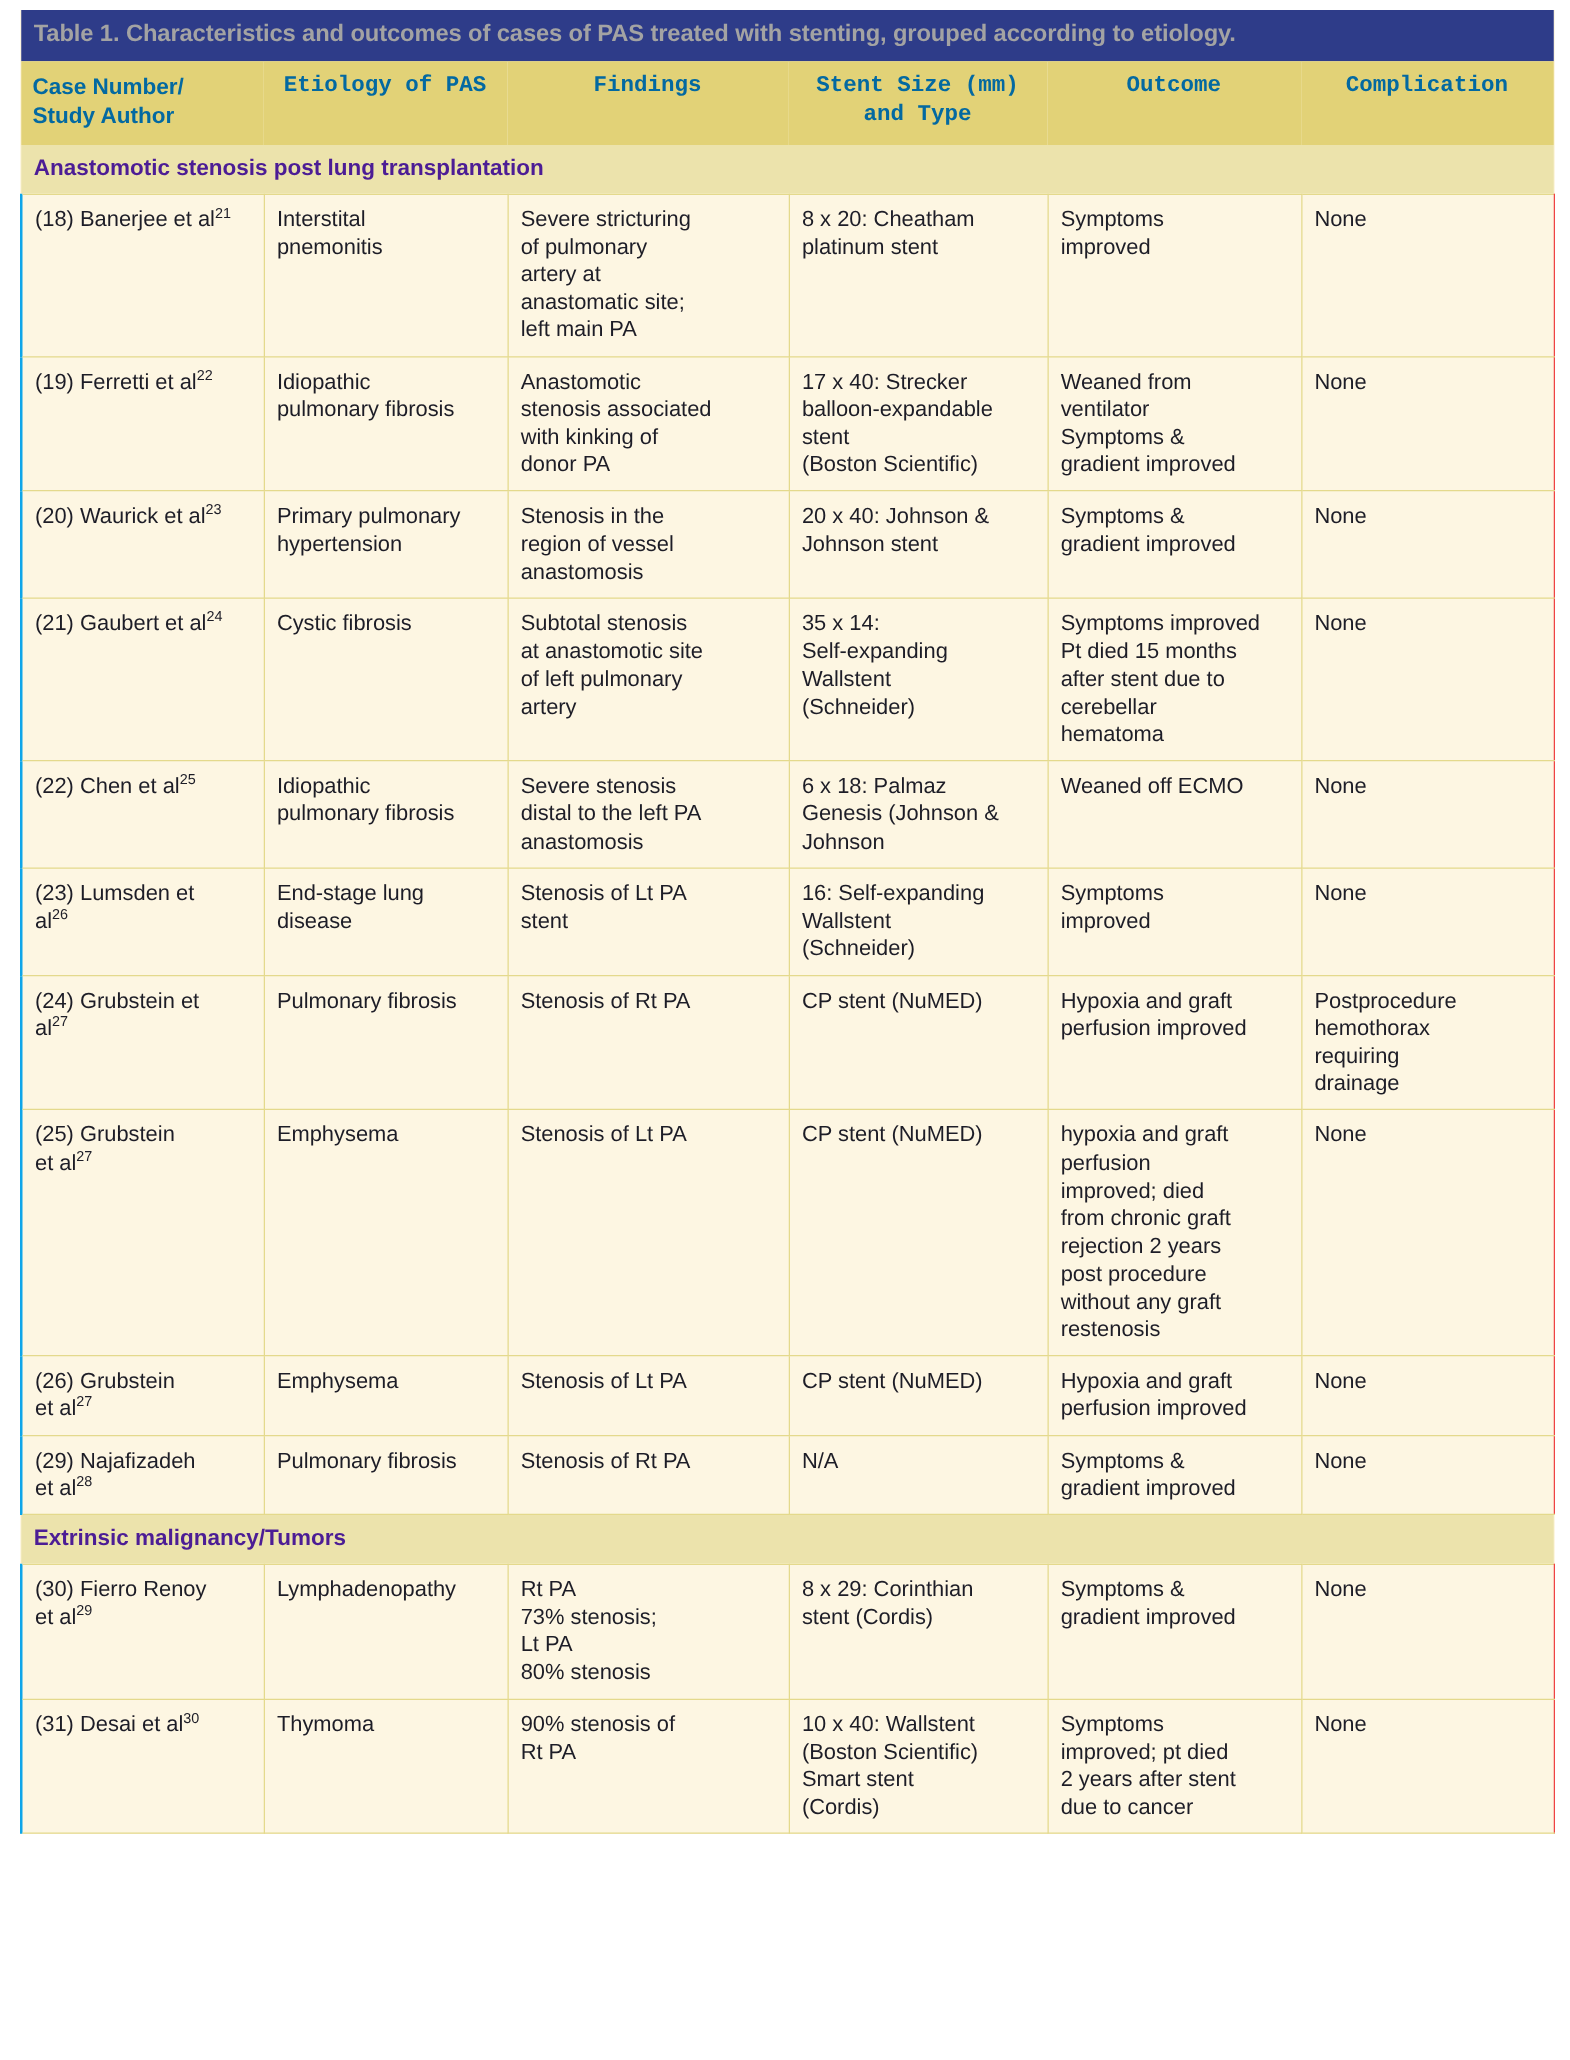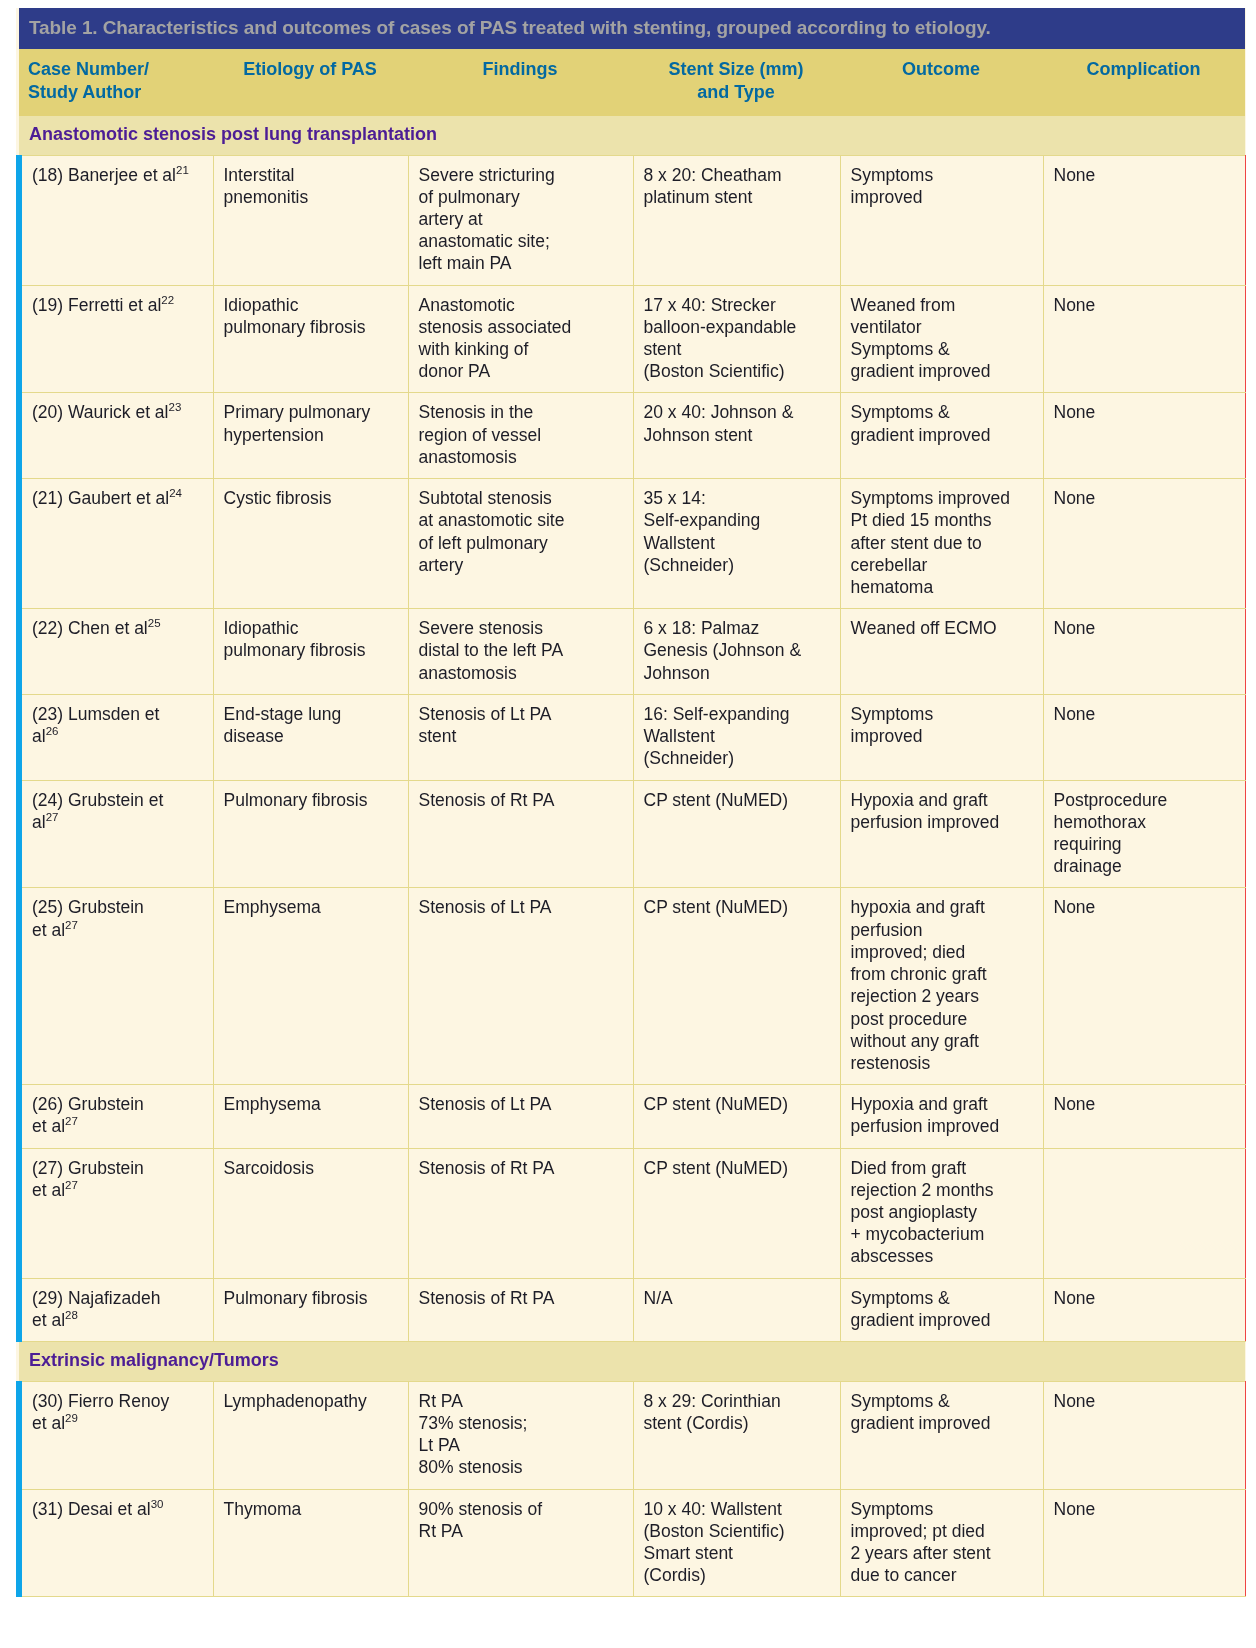--- a/index.html
+++ b/index.html
@@ -40,21 +40,21 @@
     background: #e2d277;
     color: #0369a1;
     font-size: 18px;
     font-weight: bold;
     padding: 9px 10px 12px 9px;
     vertical-align: top;
     border: none;
     line-height: 1.28;
   }
   td.hc-left  { text-align: left; }
-  td.hc-center{ text-align: center; }
+  td.hc-center{ text-align: center; font-family: Liberation Mono, monospace; }
   
   tr.group-row td {
     background: #ece3ac;
     color: #4c1d95;
     font-size: 18px;
     font-weight: bold;
     padding: 8px 10px 9px 10px;
     border: none;
     line-height: 1.2;
   }
@@ -65,21 +65,21 @@
     border-left: none;
     border-right: 1px solid #e4d98c;
     padding: 8px 10px 10px 10px;
     font-size: 17.5px;
     vertical-align: top;
     line-height: 1.27;
     white-space: pre-line;
     word-wrap: break-word;
   }
   tr.data-row td.first-col {
-    border-left: 6px solid #0ea5e9;
+    border-left: 2px solid #0ea5e9;
   }
   tr.data-row td.last-col {
     border-right: 1px solid #ef4444;
   }
   sup {
     font-size: 11.5px;
     vertical-align: super;
     line-height: 0;
   }
 </style>
@@ -237,33 +237,20 @@
           <td class="first-col"><span>(26) Grubstein
 et al</span><sup>27</sup></td>
           <td>Emphysema</td>
           <td>Stenosis of Lt PA</td>
           <td>CP stent (NuMED)</td>
           <td>Hypoxia and graft
 perfusion improved</td>
           <td class="last-col">None</td>
         </tr>
         <tr class="data-row">
-          <td class="first-col"><span>(27) Grubstein
-et al</span><sup>27</sup></td>
-          <td>Sarcoidosis</td>
-          <td>Stenosis of Rt PA</td>
-          <td>CP stent (NuMED)</td>
-          <td>Died from graft
-rejection 2 months
-post angioplasty
-+ mycobacterium
-abscesses</td>
-          <td class="last-col"></td>
-        </tr>
-        <tr class="data-row">
           <td class="first-col"><span>(29) Najafizadeh
 et al</span><sup>28</sup></td>
           <td>Pulmonary fibrosis</td>
           <td>Stenosis of Rt PA</td>
           <td>N/A</td>
           <td>Symptoms &amp;
 gradient improved</td>
           <td class="last-col">None</td>
         </tr>
         <tr class="group-row">

